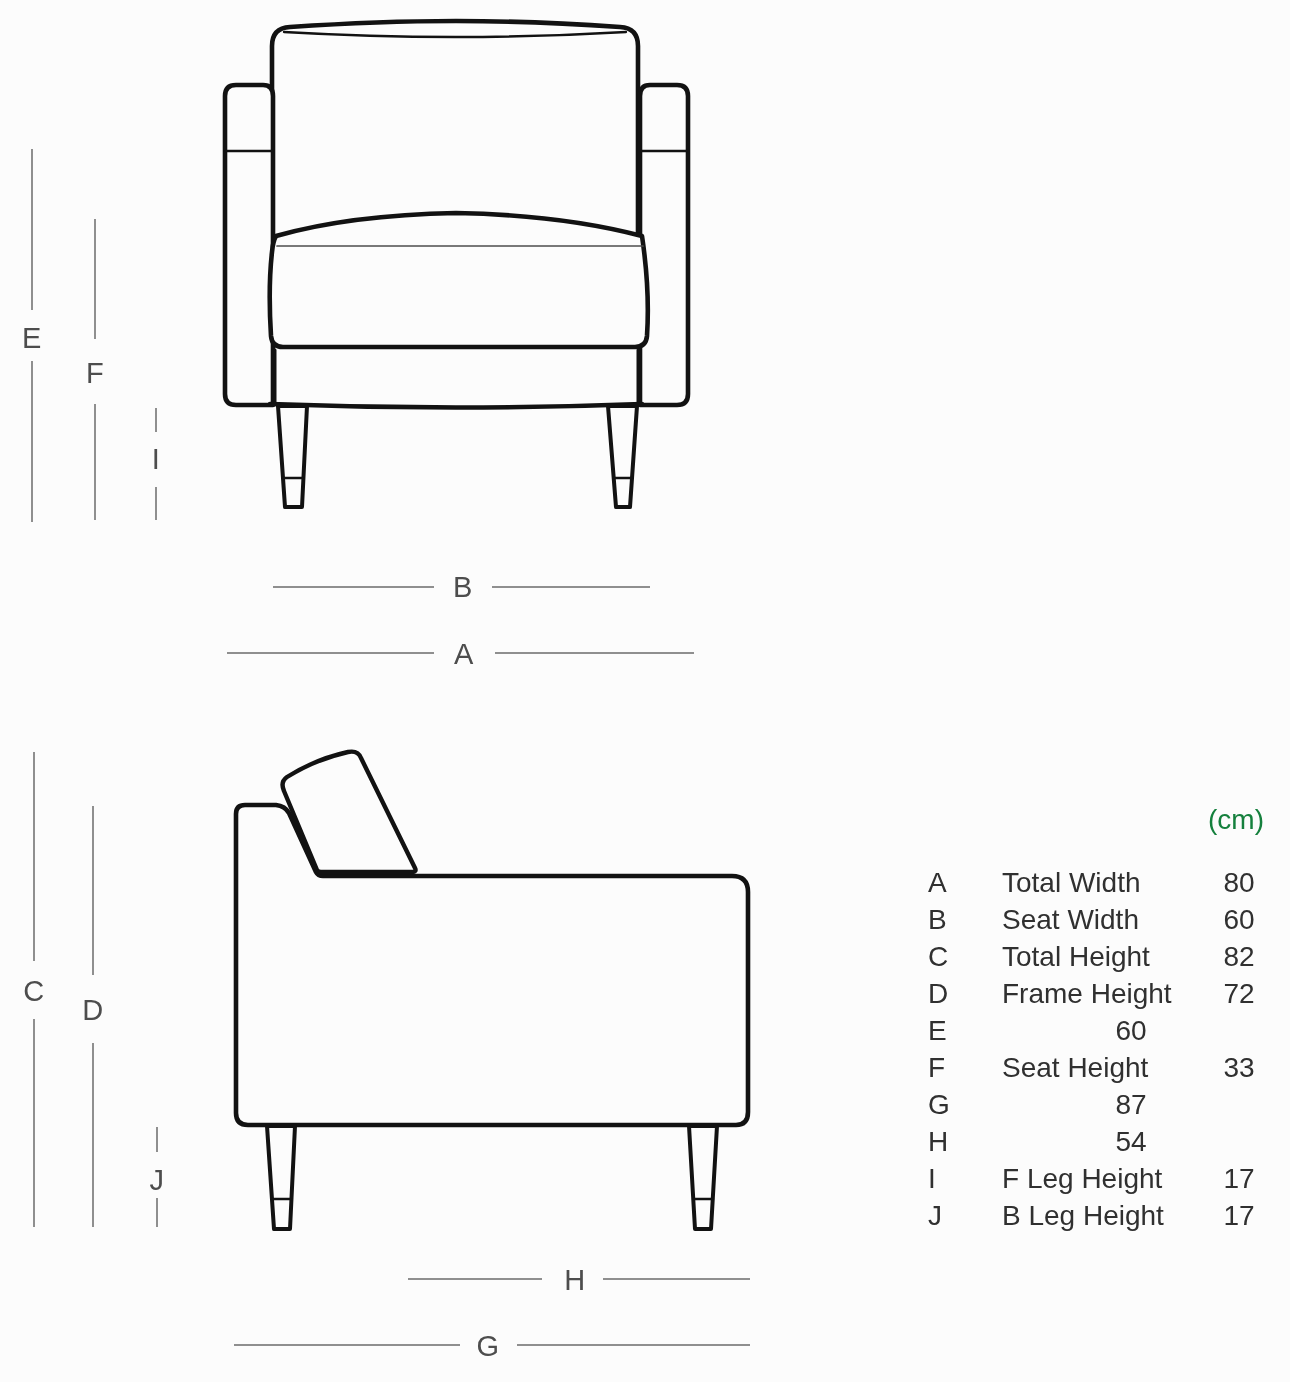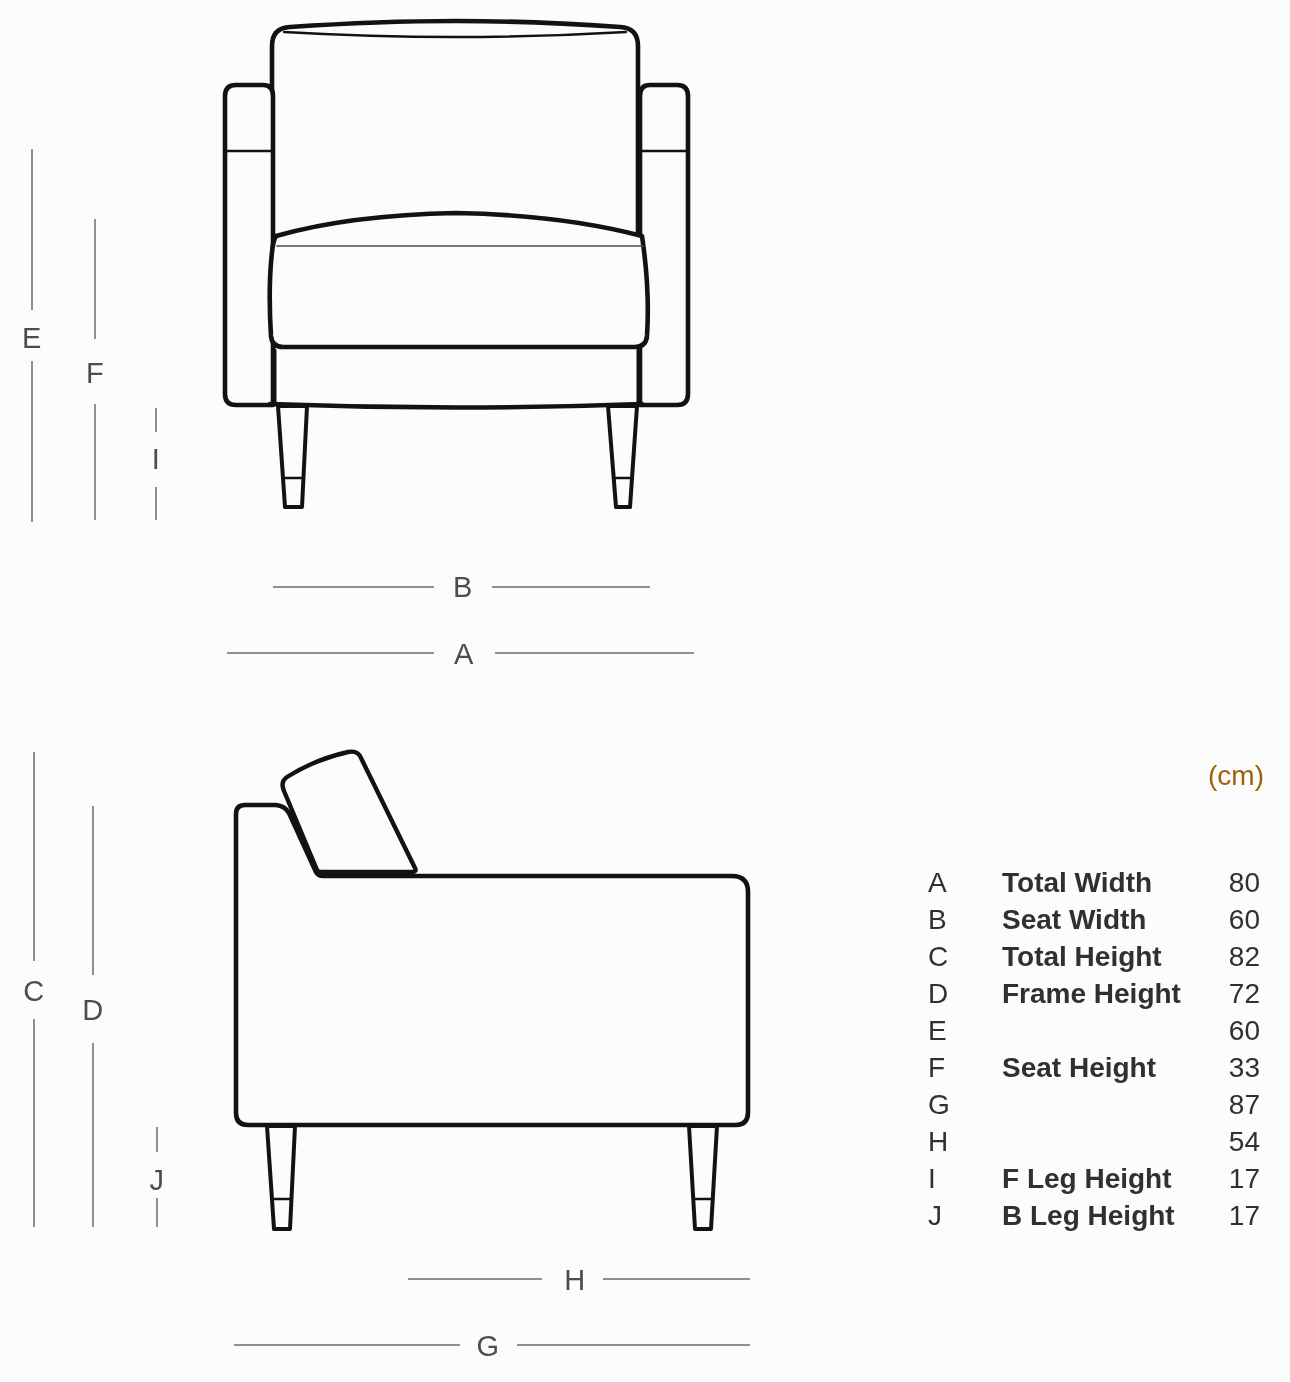--- a/index.html
+++ b/index.html
@@ -14,35 +14,35 @@
   .dim-label{
     position:absolute;
     transform:translate(-50%,-50%);
     font-size:29px;
     color:#4d4d4d;
     letter-spacing:.5px;
     white-space:nowrap;
   }
   .unit-label{
     position:absolute;
-    top:760px;right:26px;
+    top:804px;right:26px;
     font-size:28px;
-    color:#a16207;
+    color:#15803d;
   }
   .meas-table{
     position:absolute;
     left:928px;top:864px;
     width:332px;
     font-size:28px;
     color:#303030;
   }
   .meas-row{display:flex;line-height:37px;}
   .meas-row .k{width:74px;flex:none;}
-  .meas-row .n{width:216px;flex:none;white-space:nowrap;font-weight:bold;}
-  .meas-row .v{flex:1;text-align:right;}
+  .meas-row .n{width:216px;flex:none;white-space:nowrap;}
+  .meas-row .v{flex:1;text-align:center;}
 </style>
 </head>
 <body>
 
 <div class="canvas">
 
   <svg width="1290" height="1382" viewBox="0 0 1290 1382">
 
     <g stroke="#121212" fill="none" stroke-linejoin="round" stroke-linecap="round">
 

